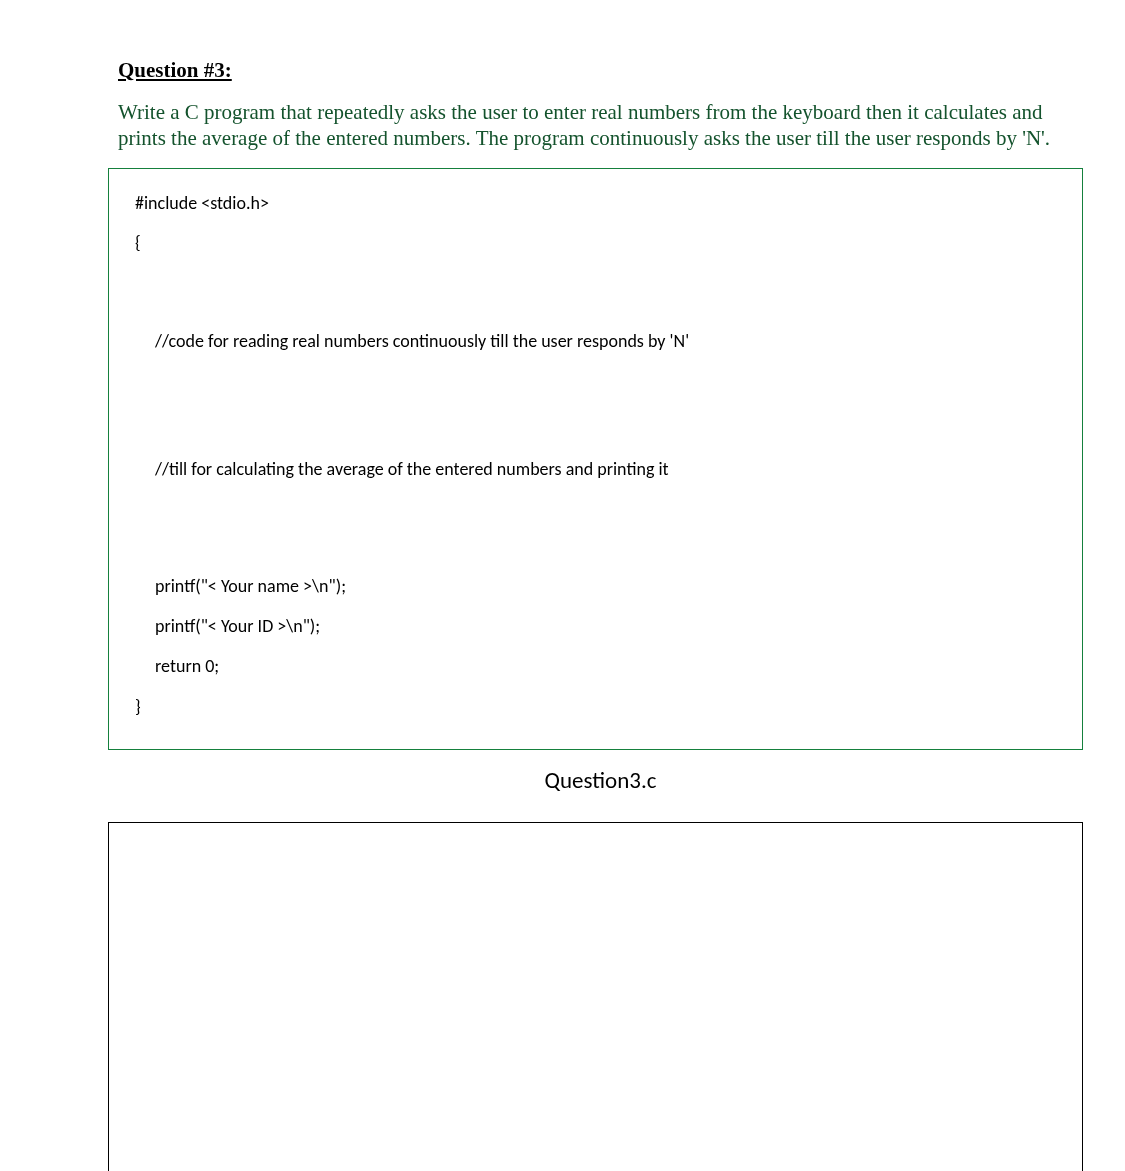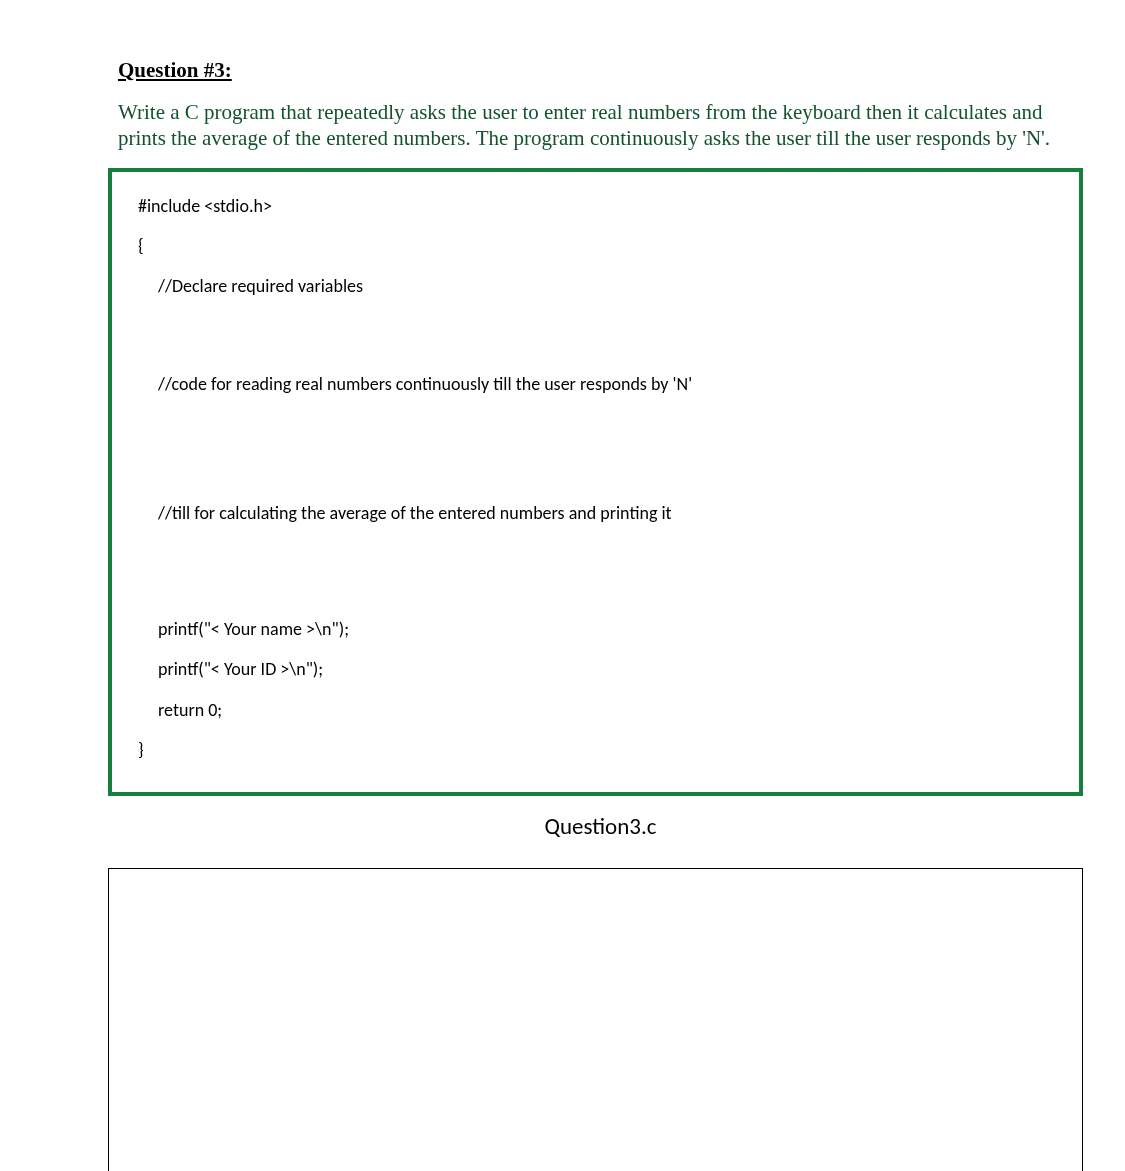--- a/index.html
+++ b/index.html
@@ -20,21 +20,21 @@
       color: #000;
       margin-bottom: 2px;
     }
     .question-text {
       font-size: 21px;
       color: #14532d;
       line-height: 1.25;
       margin-bottom: 4px;
     }
     .code-box {
-      border: 4px solid #15803d;
+      border: 1px solid #15803d;
       padding: 6px 22px 14px 10px;
       font-family: Calibri, Arial, sans-serif;
       font-size: 18px;
       color: #000;
       line-height: 1.35;
       margin-left: 6px;
     }
     .code-line {
       white-space: pre;
     }
@@ -73,21 +73,20 @@
   </style>
 </head>
 <body>
 
 <div class="question-title">Question #3:</div>
 <div class="question-text">Write a C program that repeatedly asks the user to enter real numbers from the keyboard then it calculates and prints the average of the entered numbers. The program continuously asks the user till the user responds by 'N'.</div>
 
 <div class="code-box">
   <div class="code-line">#include &lt;stdio.h&gt;</div>
   <div class="code-line">{</div>
-  <div class="code-line indent1">//Declare required variables</div>
   <div class="spacer-small"></div>
   <div class="code-line indent1">//code for reading real numbers continuously till the user responds by 'N'</div>
   <div class="spacer-med"></div>
   <div class="code-line indent1">//till for calculating the average of the entered numbers and printing it</div>
   <div class="spacer-large"></div>
   <div class="code-line indent1">printf("&lt; Your name &gt;\n");</div>
   <div class="code-line indent1">printf("&lt; Your ID &gt;\n");</div>
   <div class="code-line indent1">return 0;</div>
   <div class="code-line">}</div>
 </div>

